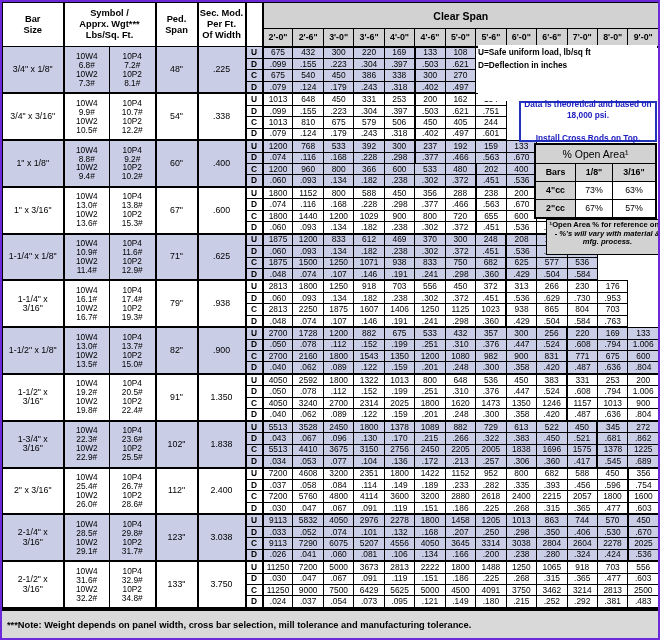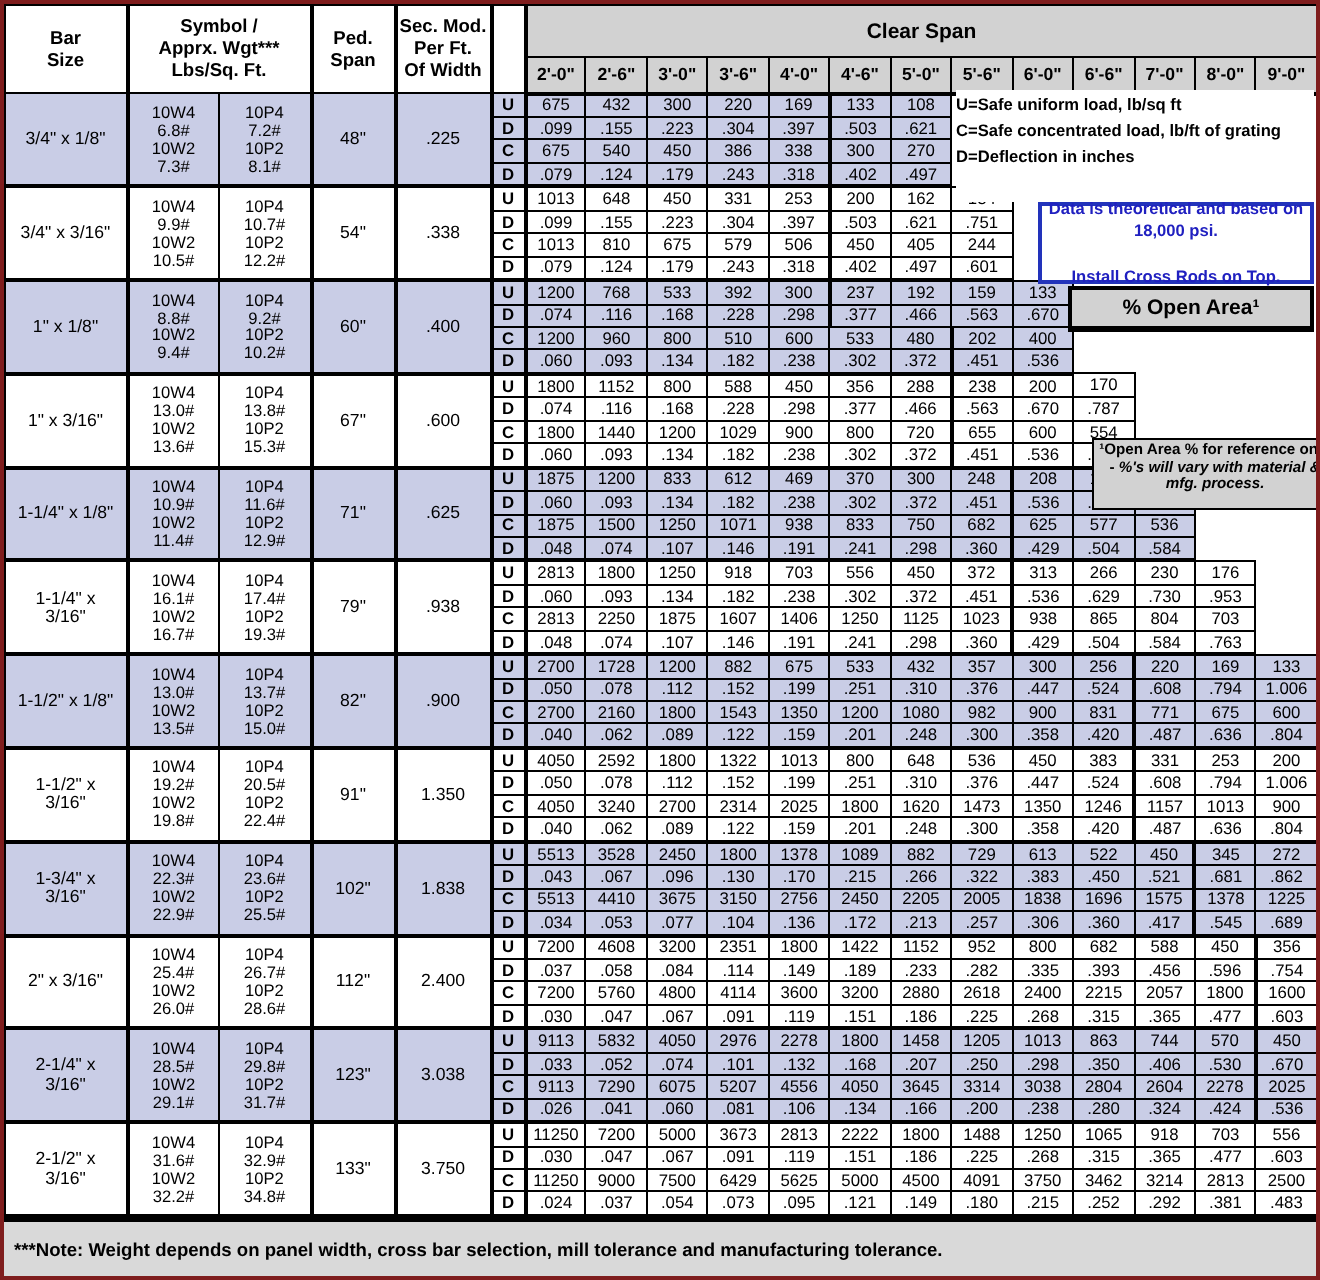--- a/index.html
+++ b/index.html
@@ -1,18 +1,18 @@
 <!DOCTYPE html>
 <html><head>
 <meta charset="utf-8">
 <style>
   html,body{margin:0;padding:0;background:#888;}
   .sheet{
     position:relative;width:660px;height:640px;background:#fff;
-    border:2px solid #7f1d1d;box-sizing:border-box;
+    border:2px solid #6d28d9;box-sizing:border-box;
     font-family:"Liberation Sans",sans-serif;color:#000;overflow:hidden;
   }
   table{border-collapse:collapse;table-layout:fixed;width:656px;height:607px;}
   th,td{border:1px solid #000;padding:0;margin:0;text-align:center;vertical-align:middle;overflow:hidden;}
   thead th{font-weight:bold;background:#fff;}
   thead tr:last-child th{border-bottom:2px solid #000;}
   .h{font-size:9.3px;line-height:1.18;white-space:pre-line;}
   .th-bar,.th-sym,.th-ped,.th-sec{border-right:2px solid #000;}
   .th-ucd{border-left:2px solid #000;border-right:2px solid #000;}
   .clearspan{background:#d2d2d2;font-size:10.5px;border-left:2px solid #000;}
@@ -40,21 +40,21 @@
   .legend .ind{padding-left:10px;}
   .bluebox{
     position:absolute;left:517px;top:99px;width:138px;height:41px;background:#fff;
     border:2px solid #2233bb;box-sizing:border-box;color:#2020c0;font-weight:bold;
     font-size:8.3px;text-align:center;line-height:1.25;display:flex;flex-direction:column;justify-content:center;gap:13px;
   }
   .oa{
     position:absolute;left:532px;top:141px;width:123px;background:#fff;
     border:2px solid #000;box-sizing:border-box;
   }
-  .oa-title{height:18px;line-height:18px;background:#d2d2d2;font-weight:bold;font-size:10.5px;text-align:center;border-bottom:1px solid #000;}
+  .oa-title{height:18px;line-height:18px;background:#d2d2d2;font-weight:normal;font-size:10.5px;text-align:center;border-bottom:1px solid #000;}
   .oa-grid{display:grid;grid-template-columns:40px 37px 42px;}
   .oa-c{height:17px;line-height:17px;font-size:8.8px;text-align:center;border-right:1px solid #000;border-bottom:1px solid #000;background:#fff;}
   .oa-grid .oa-c:nth-child(3n){border-right:none;}
   .oa-grid .oa-c:nth-last-child(-n+3){border-bottom:none;}
   .oa-hd,.oa-lab{background:#d2d2d2;font-weight:bold;}
   .oa-note{
     position:absolute;left:544px;top:217px;width:123px;height:36px;background:#d2d2d2;
     border:1.5px solid #000;box-sizing:border-box;font-size:7.6px;font-weight:bold;
     text-align:center;line-height:1.12;padding:1px 2px;
   }
@@ -314,21 +314,21 @@
           <td class="blank"></td>
           <td class="blank"></td>
           <td class="blank"></td>
           <td class="blank"></td>
         </tr>
         <tr class="shaded">
           <td class="ucd">C</td>
           <td class="val">1200</td>
           <td class="val">960</td>
           <td class="val">800</td>
-          <td class="val">510</td>
+          <td class="val">366</td>
           <td class="val">600</td>
           <td class="val">533</td>
           <td class="val">480</td>
           <td class="val hv">202</td>
           <td class="val">400</td>
           <td class="blank"></td>
           <td class="blank"></td>
           <td class="blank"></td>
           <td class="blank"></td>
         </tr>
@@ -1026,31 +1026,41 @@
           <td class="val">.252</td>
           <td class="val">.292</td>
           <td class="val">.381</td>
           <td class="val">.483</td>
         </tr>
       </tbody>
   </table>
 
   <div class="legend">
     <div>U=Safe uniform load, lb/sq ft</div>
-    <div>C=Safe concentrated load, lb/ft of grating</div>
     <div>D=Deflection in inches</div>
   </div>
 
   <div class="bluebox">
     <div>Data is theoretical and based on 18,000 psi.</div>
     <div>Install Cross Rods on Top.</div>
   </div>
 
   <div class="oa">
     <div class="oa-title">% Open Area¹</div>
+    <div class="oa-grid">
+      <div class="oa-c oa-hd">Bars</div>
+      <div class="oa-c oa-hd">1/8"</div>
+      <div class="oa-c oa-hd">3/16"</div>
+      <div class="oa-c oa-lab">4"cc</div>
+      <div class="oa-c">73%</div>
+      <div class="oa-c">63%</div>
+      <div class="oa-c oa-lab">2"cc</div>
+      <div class="oa-c">67%</div>
+      <div class="oa-c">57%</div>
+    </div>
   </div>
 
   <div class="oa-note">
     <span>¹Open Area % for reference only - </span><span class="it">%'s will vary with material &amp; mfg. process.</span>
   </div>
 
   <div class="footer">***Note: Weight depends on panel width, cross bar selection, mill tolerance and manufacturing tolerance.</div>
 </div>
 
 </body></html>

